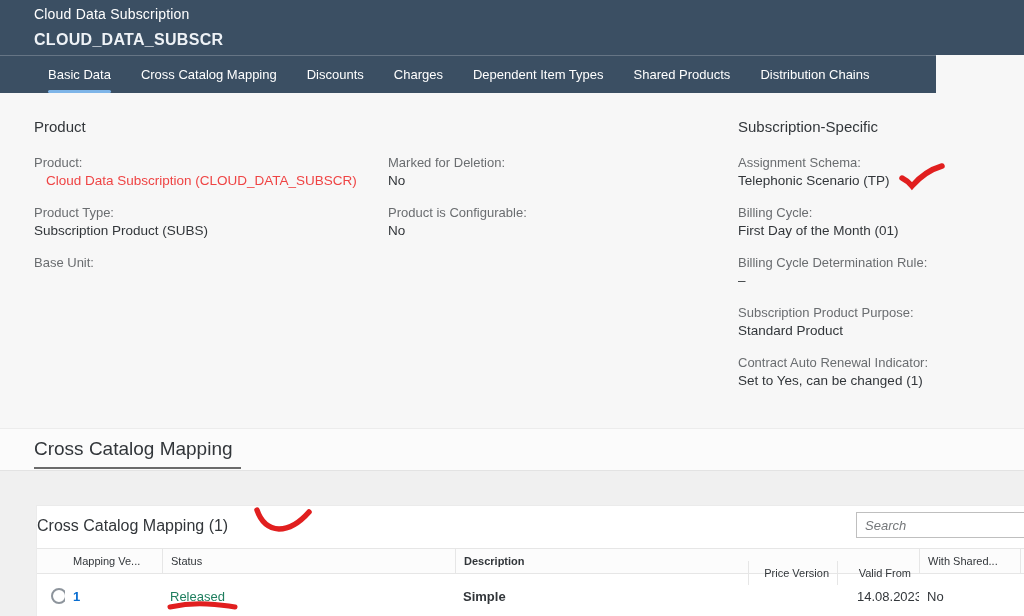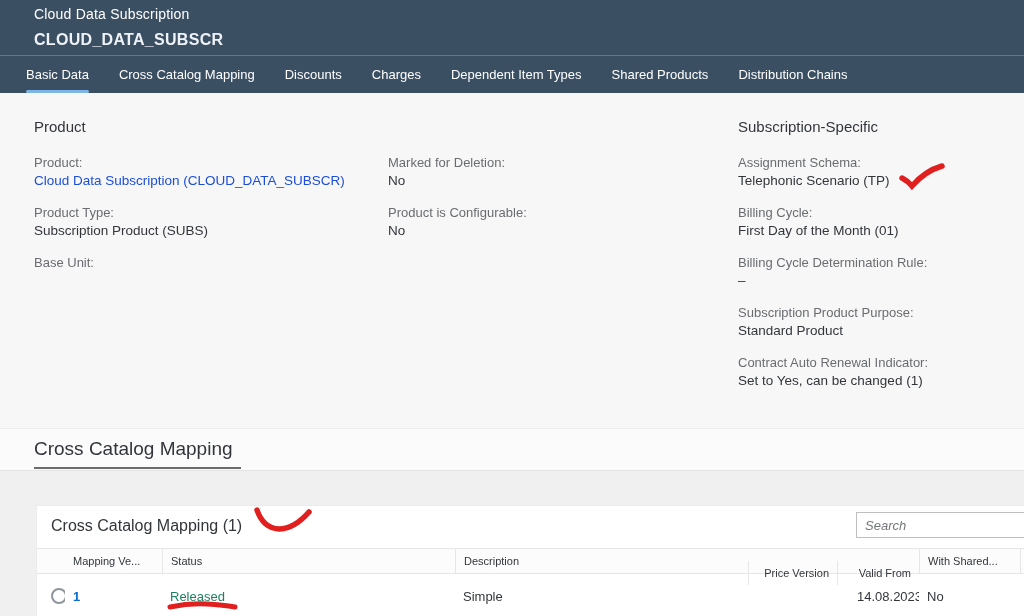--- a/index.html
+++ b/index.html
@@ -6,56 +6,56 @@
   html,body { width:1024px; height:616px; overflow:hidden; }
   body { font-family:"Liberation Sans", sans-serif; background:#f7f7f7; }
   .screen { position:relative; width:1024px; height:616px; overflow:hidden; background:#f7f7f7; }
 
   
   .shell-header { position:absolute; left:0; top:0; width:1024px; height:55px; background:#3b4f63; }
   .app-title { position:absolute; left:34px; top:6px; font-size:14px; font-weight:400; color:#ffffff; letter-spacing:.2px; }
   .app-subtitle { position:absolute; left:34px; top:31px; font-size:16px; font-weight:600; color:#eef2f6; letter-spacing:.3px; }
 
   
-  .tabbar { position:absolute; left:0; top:55px; width:1024px; height:38px; background:#3b4f63;
-            border-top:1px solid rgba(255,255,255,.22); display:flex; align-items:center; padding-left:26px; gap:30px; }
+  .tabbar { position:absolute; left:0; top:55px; width:936px; height:38px; background:#3b4f63;
+            border-top:1px solid rgba(255,255,255,.22); display:flex; align-items:center; padding-left:48px; gap:30px; }
   .tab { position:relative; height:100%; display:flex; align-items:center; font-size:13px; color:#ffffff; cursor:pointer; }
   .tab.selected::after { content:""; position:absolute; left:0; right:0; bottom:0; height:3px; background:#7eb5e8; border-radius:2px; }
 
   
   .band-title { position:absolute; left:0; top:428px; width:1024px; height:42px; background:#fbfbfb; border-top:1px solid #ececec; }
   .band-table { position:absolute; left:0; top:470px; width:1024px; height:146px; background:#f0f0f0; border-top:1px solid #e3e3e3; }
 
   
   .section-heading { position:absolute; font-size:15px; color:#32363a; }
   .col { position:absolute; width:330px; }
   .field { margin-bottom:14px; }
   .f-label { font-size:13px; line-height:18px; color:#6a6d70; }
   .f-value { font-size:13.5px; line-height:18px; color:#32363a; }
-  .f-value.link { color:#1d4ed8; cursor:pointer; }
+  .f-value.link { color:#ef4444; cursor:pointer;margin-left:12px; }
 
   
   .ccm-title { position:absolute; left:34px; top:438px; font-size:19px; color:#32363a; }
   .ccm-underline { position:absolute; left:34px; top:467px; width:207px; height:2px; background:#6b6b6b; }
 
   .panel { position:absolute; left:36px; top:505px; width:1004px; height:140px; background:#ffffff; border:1px solid #ebebeb; }
   .panel-header { position:relative; height:42px; }
-  .panel-title { position:absolute; left:14px; top:11px; font-size:16px; color:#32363a; }
+  .panel-title { position:absolute; left:0; top:11px; font-size:16px; color:#32363a; }
   .search-box { position:absolute; left:819px; top:6px; width:205px; height:26px; border:1px solid #bfbfbf; background:#fff;
                 padding:0 8px; font-size:13px; color:#32363a; font-family:"Liberation Sans", sans-serif; }
   .search-box::placeholder { font-style:italic; color:#74777a; }
 
   .thead { display:flex; height:26px; border-top:1px solid #e6e6e6; border-bottom:1px solid #e6e6e6; align-items:center; background:#fcfcfc; }
   .th { font-size:11px; color:#32363a; padding:0 8px; white-space:nowrap; overflow:hidden; }
   .trow { display:flex; height:44px; align-items:center; background:#fff; }
   .td { font-size:13px; color:#32363a; padding:0 8px; white-space:nowrap; overflow:hidden; }
   .c-sel { width:28px; flex:none; }
   .c-map { width:97px; flex:none; }
   .c-status { width:293px; flex:none; }
-  .c-desc { width:293px; flex:none; }
+  .c-desc { width:293px; flex:none;font-weight:bold; }
   .c-price { width:89px; flex:none; text-align:right; }
   .c-valid { width:82px; flex:none; text-align:center;padding-left:20px; }
   .c-shared { width:101px; flex:none; }
   .c-fill { flex:1; }
   .thead .c-status,.thead .c-desc,.thead .c-price,.thead .c-valid,.thead .c-shared,.thead .c-fill { border-left:1px solid #e6e6e6; height:100%; display:flex; align-items:center; }
   .thead .c-price,.thead .c-valid { justify-content:flex-end;margin-top:24px; }
   .radio { width:16px; height:16px; border:2px solid #8d949c; border-radius:50%; background:#fff; margin-left:6px; cursor:pointer; }
   .cell-link { color:#0a6ed1; font-weight:700; cursor:pointer; }
   .cell-status { color:#1f7f5f; }
 

